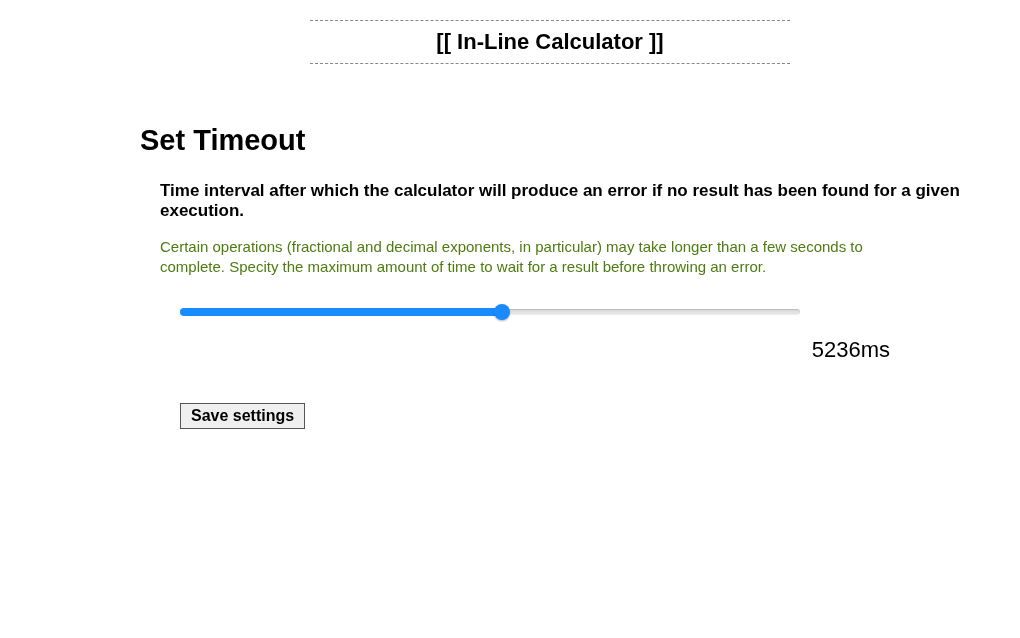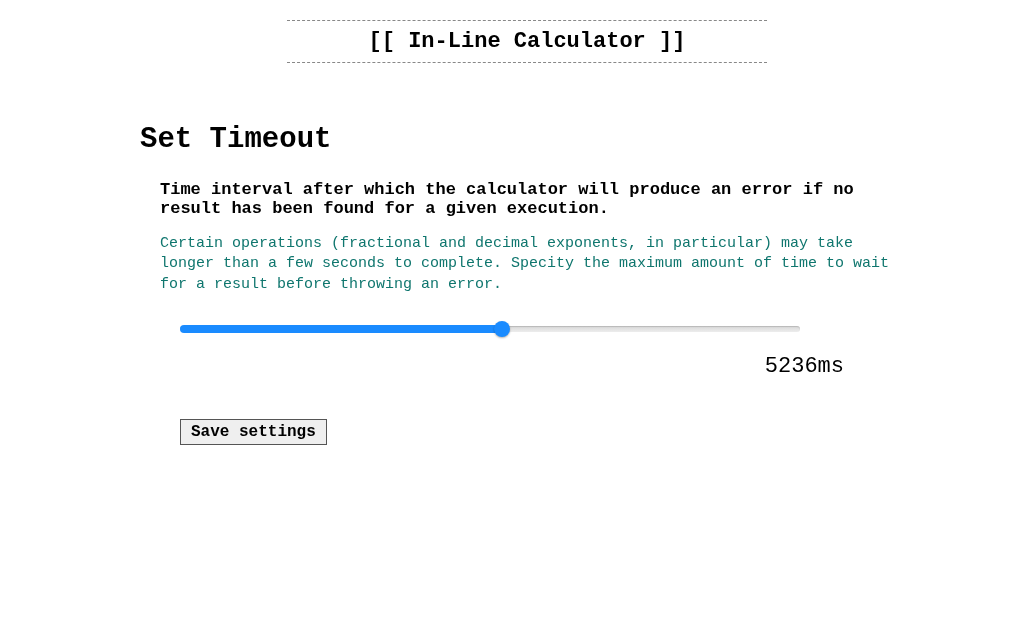--- a/index.html
+++ b/index.html
@@ -8,22 +8,21 @@
       padding: 0;
     }
     body {
       font-family: "Segoe UI", Arial, sans-serif;
       background: #ffffff;
       width: 1020px;
       height: 638px;
       color: #000;
     }
     .page {
-      padding: 20px 106px 20px 140px;
-      font-family: Liberation Mono, monospace;
+      padding: 20px 60px 20px 140px;
     }
     .title-block {
       margin: 0 auto 60px auto;
       width: 480px;
       text-align: center;
     }
     .dashed-line {
       border: none;
       border-top: 1px dashed #888;
       margin: 0;
@@ -42,21 +41,21 @@
       margin-bottom: 24px;
     }
     .section-subtitle {
       font-size: 17px;
       font-weight: bold;
       margin: 0 0 16px 20px;
     }
     .section-desc {
       font-size: 15px;
       font-weight: normal;
-      color: #0f766e;
+      color: #4d7c0f;
       margin: 0 0 24px 20px;
       max-width: 760px;
       line-height: 1.35;
     }
     .slider-wrap {
       margin-left: 40px;
       margin-bottom: 8px;
     }
     .slider {
       position: relative;

